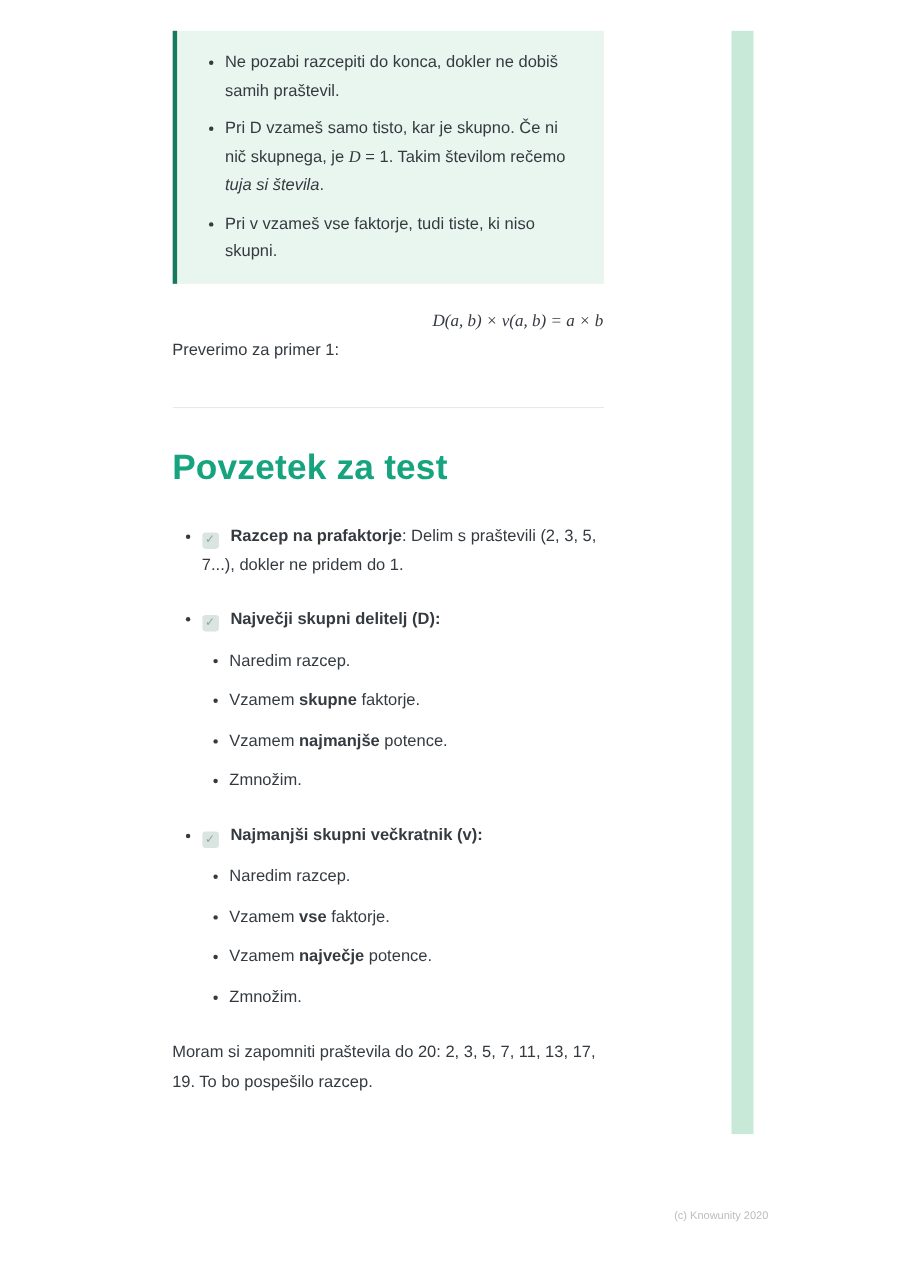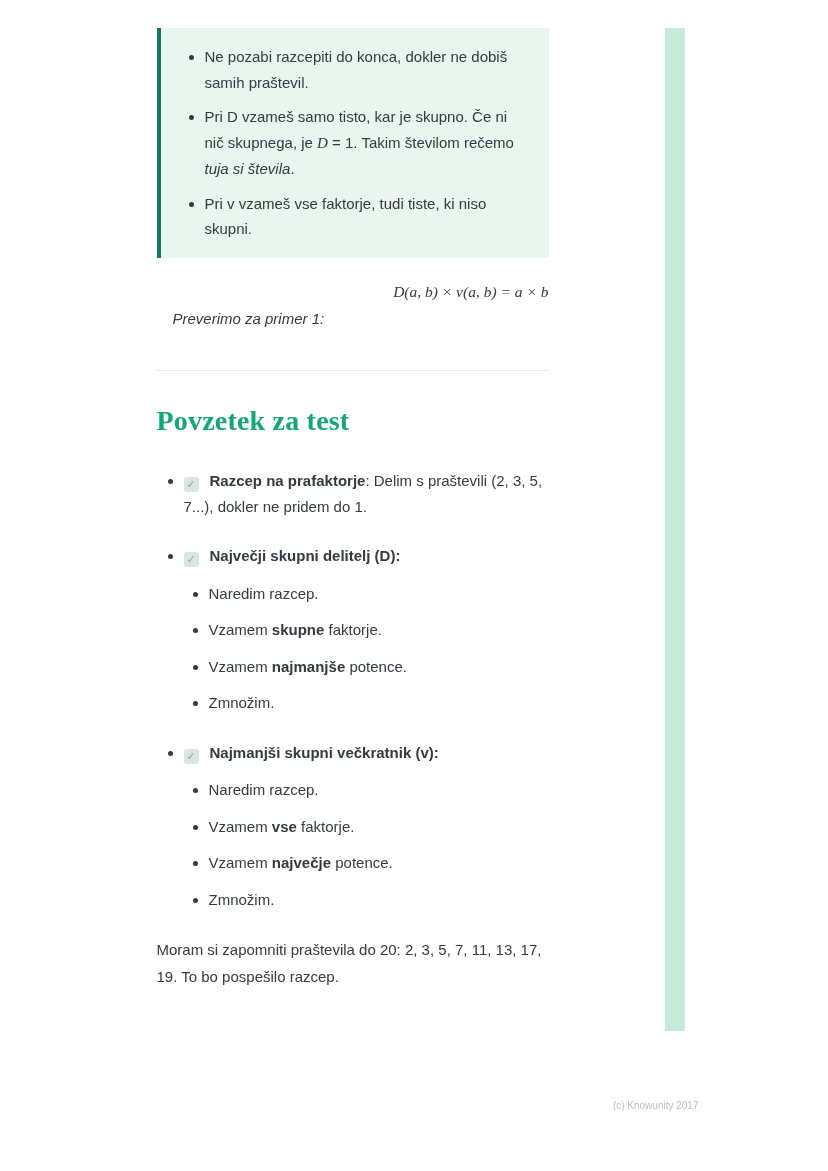--- a/index.html
+++ b/index.html
@@ -17,25 +17,25 @@
   .callout li:first-child { margin-top:0; }
   .callout li:last-child { margin-bottom:0; }
 
   .para { margin-top:30px; line-height:1.85; }
   .justify { text-align:justify; }
 
   .math-block { margin-top:22px; }
   .math { font-family:"Liberation Serif","DejaVu Serif",serif; font-size:15.5px; line-height:1.55; white-space:pre-wrap;text-align:right; }
   .math.it { font-style:italic; }
   .mvar { font-family:"Liberation Serif","DejaVu Serif",serif; font-style:italic; }
-  .note { font-style:italic; margin-top:3px; line-height:1.55;margin-left:16px; }
+  .note { margin-top:3px; line-height:1.55; }
 
   .divider { border:none; border-top:1px solid var(--divider,#e6e8ea); margin-top:40px; }
 
-  .heading { margin-top:26px; font-size:28px; font-weight:700; color:var(--accent,#15a47e); letter-spacing:.2px;font-family:Liberation Serif, serif; }
+  .heading { margin-top:26px; font-size:32px; font-weight:700; color:var(--accent,#15a47e); letter-spacing:.2px; }
 
   .check-list { list-style:disc; padding-left:27px; margin-top:24px; }
   .check-list > li { margin-bottom:24px; line-height:1.7; }
   .checkbox { display:inline-block; width:15px; height:15px; background:var(--checkbox_bg,#dae4e0);
               border-radius:3px; margin-right:11px; text-align:center; vertical-align:-2px;
               font-size:11px; line-height:15px; font-weight:700; color:var(--checkbox_check,#8fa69c); }
   .sub-list { list-style:disc; padding-left:25px; margin-top:12px; }
   .sub-list li { margin-bottom:11px; }
   .sub-list li:last-child { margin-bottom:0; }
 
@@ -95,14 +95,14 @@
           <li><span>Zmnožim.</span></li>
         </ul>
       </li>
 
     </ul>
 
     <p class="para closing">Moram si zapomniti praštevila do 20: 2, 3, 5, 7, 11, 13, 17, 19. To bo pospešilo razcep.</p>
 
   </div>
 
-  <div class="footer">(c) Knowunity 2017</div>
+  <div class="footer">(c) Knowunity 2020</div>
 </div>
 
 </body></html>

